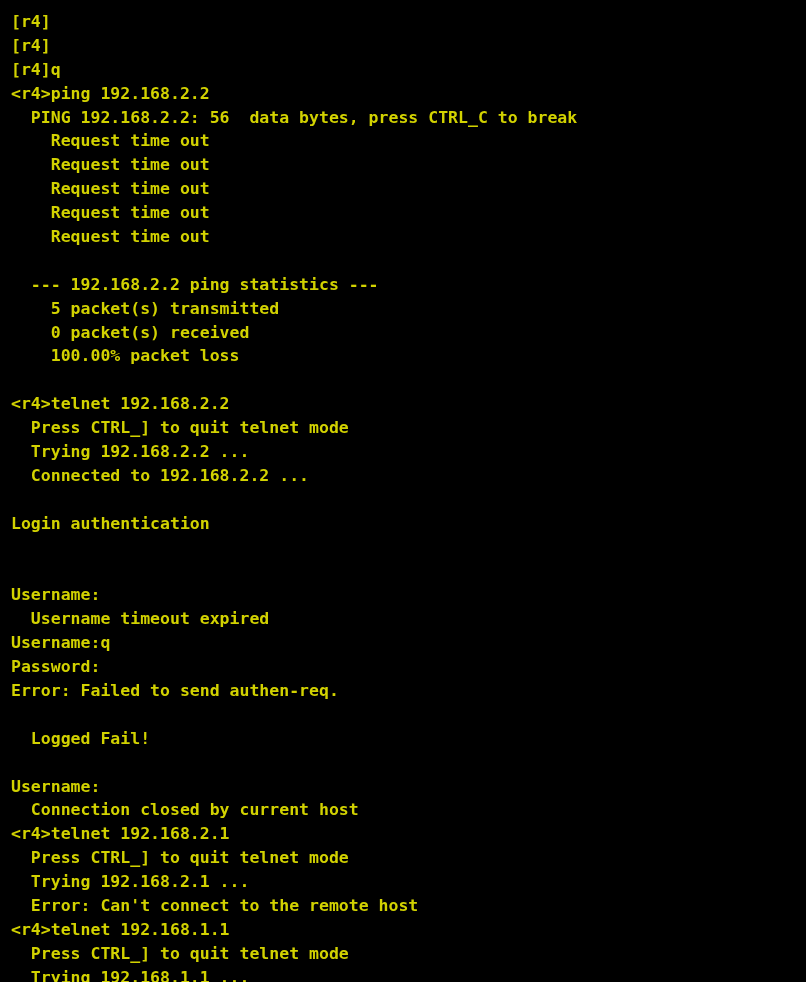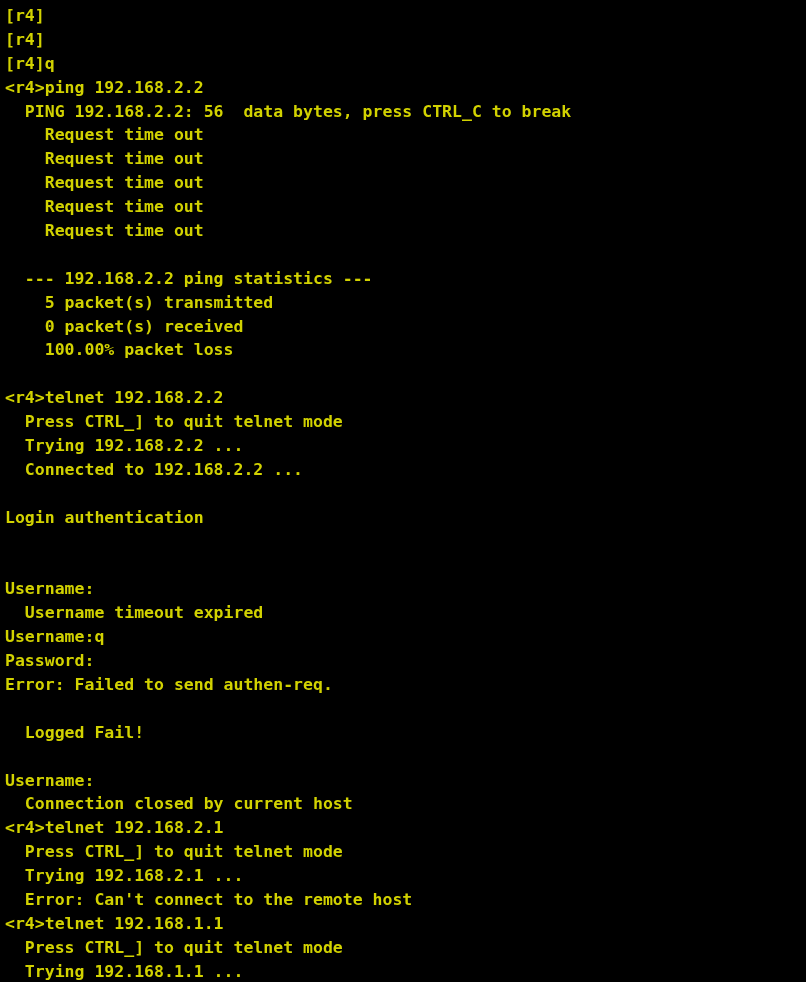--- a/index.html
+++ b/index.html
@@ -16,21 +16,21 @@
   #terminal {
     width: 712px;
     height: 982px;
     background: #000000;
     color: #d2d200;
     font-family: "DejaVu Sans Mono", "Liberation Mono", monospace;
     font-size: 16.5px;
     line-height: 23.9px;
     font-weight: bold;
     letter-spacing: 0px;
-    padding: 4px;
+    padding: 10px;
     box-sizing: border-box;
     overflow: hidden;
     white-space: pre;
     position: relative;
   }
   .line {
     height: 23.9px;
     white-space: pre;
     display: block;
     padding-left: 1px;

